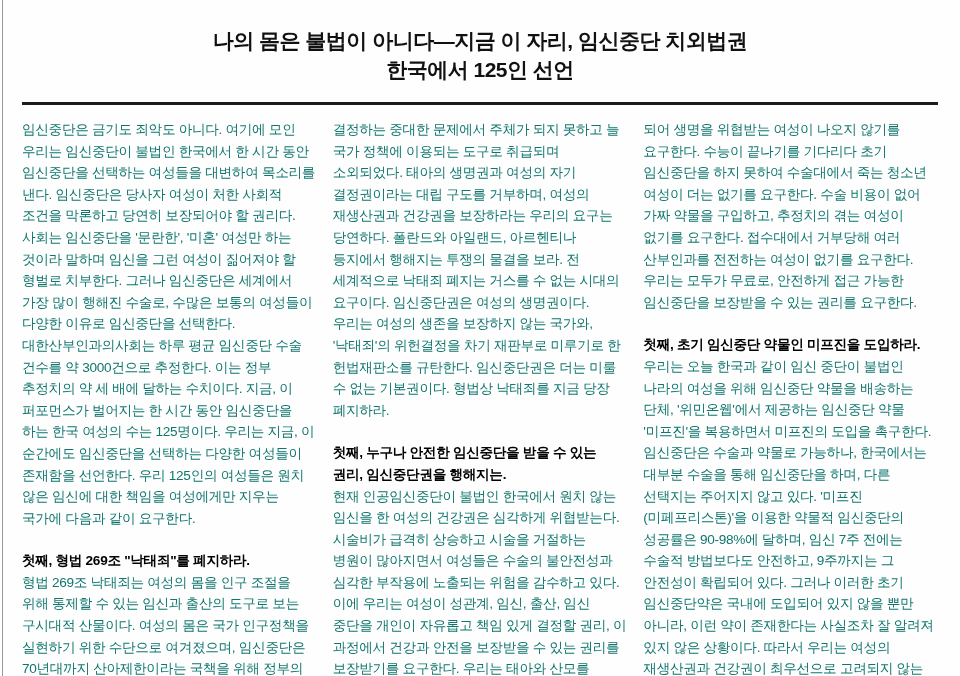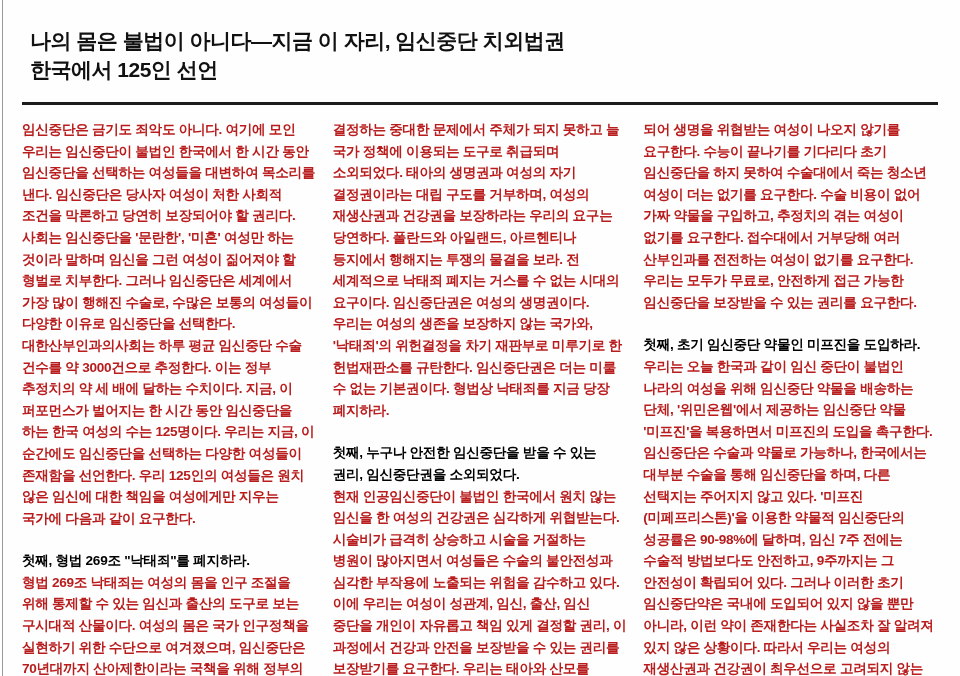--- a/index.html
+++ b/index.html
@@ -27,20 +27,21 @@
   .page {
     position: absolute;
     left: 0;
     top: 0;
     width: 960px;
     height: 676px;
     background: #fefefe;
   }
   .title {
     margin: 26px 30px 0 30px;
+    text-align: center;
     font-weight: 800;
     font-size: 21px;
     line-height: 29px;
     letter-spacing: -0.5px;
     color: #111;
   }
   .rule {
     border: none;
     height: 3px;
     background: #1c1c1c;
@@ -53,24 +54,24 @@
     align-items: flex-start;
   }
   .column {
     flex: 1 1 0;
     min-width: 0;
   }
   .column p {
     margin: 0 0 21px 0;
     font-size: 13.6px;
     line-height: 21.6px;
-    font-weight: 700;
+    font-weight: 400;
     letter-spacing: -0.3px;
     word-break: keep-all;
-    color: #b91c1c;
+    color: #0f766e;
   }
   .column p.heading {
     font-weight: 800;
     color: #000000;
     margin-bottom: 0;
   }
   .column p.after-heading { margin-top: 0; }
 </style>
 </head>
 <body>
@@ -86,21 +87,21 @@
   <hr class="rule">
 
   <div class="columns">
     <div class="column">
         <p>임신중단은 금기도 죄악도 아니다. 여기에 모인 우리는 임신중단이 불법인 한국에서 한 시간 동안 임신중단을 선택하는 여성들을 대변하여 목소리를 낸다. 임신중단은 당사자 여성이 처한 사회적 조건을 막론하고 당연히 보장되어야 할 권리다. 사회는 임신중단을 '문란한', '미혼' 여성만 하는 것이라 말하며 임신을 그런 여성이 짊어져야 할 형벌로 치부한다. 그러나 임신중단은 세계에서 가장 많이 행해진 수술로, 수많은 보통의 여성들이 다양한 이유로 임신중단을 선택한다. 대한산부인과의사회는 하루 평균 임신중단 수술 건수를 약 3000건으로 추정한다. 이는 정부 추정치의 약 세 배에 달하는 수치이다. 지금, 이 퍼포먼스가 벌어지는 한 시간 동안 임신중단을 하는 한국 여성의 수는 125명이다. 우리는 지금, 이 순간에도 임신중단을 선택하는 다양한 여성들이 존재함을 선언한다. 우리 125인의 여성들은 원치 않은 임신에 대한 책임을 여성에게만 지우는 국가에 다음과 같이 요구한다.</p>
         <p class="heading">첫째, 형법 269조 "낙태죄"를 폐지하라.</p>
         <p class="after-heading">형법 269조 낙태죄는 여성의 몸을 인구 조절을 위해 통제할 수 있는 임신과 출산의 도구로 보는 구시대적 산물이다. 여성의 몸은 국가 인구정책을 실현하기 위한 수단으로 여겨졌으며, 임신중단은 70년대까지 산아제한이라는 국책을 위해 정부의 방관 및 적극적 동조 아래 장려되었다. 반대로 저출산 문제가 대두되자 정부에서는 "낙태금지"를 내세우며 모자보건법상 허용되는 임신중단 이외의 수술을 '비도덕적 진료행위'로 규정해 처벌 강화를 시도하였다. 이처럼 여성은 임신과 출산을</p>
       </div>
     <div class="column">
         <p>결정하는 중대한 문제에서 주체가 되지 못하고 늘 국가 정책에 이용되는 도구로 취급되며 소외되었다. 태아의 생명권과 여성의 자기 결정권이라는 대립 구도를 거부하며, 여성의 재생산권과 건강권을 보장하라는 우리의 요구는 당연하다. 폴란드와 아일랜드, 아르헨티나 등지에서 행해지는 투쟁의 물결을 보라. 전 세계적으로 낙태죄 폐지는 거스를 수 없는 시대의 요구이다. 임신중단권은 여성의 생명권이다. 우리는 여성의 생존을 보장하지 않는 국가와, '낙태죄'의 위헌결정을 차기 재판부로 미루기로 한 헌법재판소를 규탄한다. 임신중단권은 더는 미룰 수 없는 기본권이다. 형법상 낙태죄를 지금 당장 폐지하라.</p>
-        <p class="heading">첫째, 누구나 안전한 임신중단을 받을 수 있는 권리, 임신중단권을 소외되었다.</p>
+        <p class="heading">첫째, 누구나 안전한 임신중단을 받을 수 있는 권리, 임신중단권을 행해지는.</p>
         <p class="after-heading">현재 인공임신중단이 불법인 한국에서 원치 않는 임신을 한 여성의 건강권은 심각하게 위협받는다. 시술비가 급격히 상승하고 시술을 거절하는 병원이 많아지면서 여성들은 수술의 불안전성과 심각한 부작용에 노출되는 위험을 감수하고 있다. 이에 우리는 여성이 성관계, 임신, 출산, 임신 중단을 개인이 자유롭고 책임 있게 결정할 권리, 이 과정에서 건강과 안전을 보장받을 수 있는 권리를 보장받기를 요구한다. 우리는 태아와 산모를 대결시키는 구시대적 논의에서 벗어나, 임신 중단이 합법화되어야 '안전한 임신 중단'이 가능하다는 건강권으로서의 '임신중단권'을 요구한다. 우리는 자신의 결정이 모자보건법에서 규정하는 합법적 임신중단 사유로 인정되기를 기다리다 위험한 후기 임신중단을 하게</p>
       </div>
     <div class="column">
         <p>되어 생명을 위협받는 여성이 나오지 않기를 요구한다. 수능이 끝나기를 기다리다 초기 임신중단을 하지 못하여 수술대에서 죽는 청소년 여성이 더는 없기를 요구한다. 수술 비용이 없어 가짜 약물을 구입하고, 추정치의 겪는 여성이 없기를 요구한다. 접수대에서 거부당해 여러 산부인과를 전전하는 여성이 없기를 요구한다. 우리는 모두가 무료로, 안전하게 접근 가능한 임신중단을 보장받을 수 있는 권리를 요구한다.</p>
         <p class="heading">첫째, 초기 임신중단 약물인 미프진을 도입하라.</p>
         <p class="after-heading">우리는 오늘 한국과 같이 임신 중단이 불법인 나라의 여성을 위해 임신중단 약물을 배송하는 단체, '위민온웹'에서 제공하는 임신중단 약물 '미프진'을 복용하면서 미프진의 도입을 촉구한다. 임신중단은 수술과 약물로 가능하나, 한국에서는 대부분 수술을 통해 임신중단을 하며, 다른 선택지는 주어지지 않고 있다. '미프진(미페프리스톤)'을 이용한 약물적 임신중단의 성공률은 90-98%에 달하며, 임신 7주 전에는 수술적 방법보다도 안전하고, 9주까지는 그 안전성이 확립되어 있다. 그러나 이러한 초기 임신중단약은 국내에 도입되어 있지 않을 뿐만 아니라, 이런 약이 존재한다는 사실조차 잘 알려져 있지 않은 상황이다. 따라서 우리는 여성의 재생산권과 건강권이 최우선으로 고려되지 않는 현실을 규탄하고, 안전한 임신중단과 평등한 임신중단권을 위해 임신중단 약물, 미프진의 도입을 요구한다.</p>
       </div>
   </div>
 </div>
 

